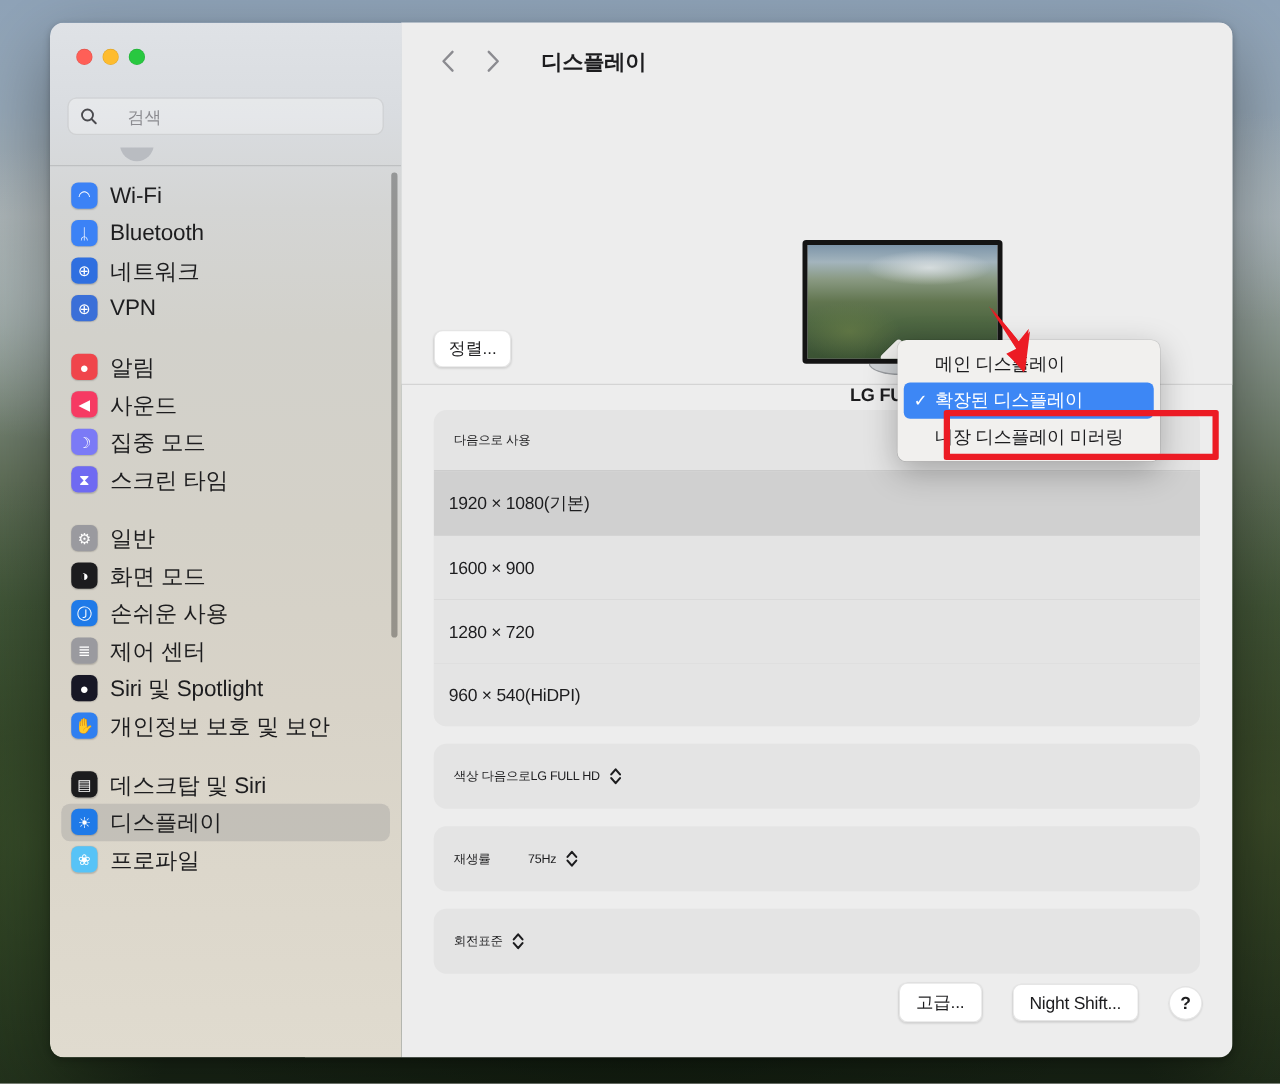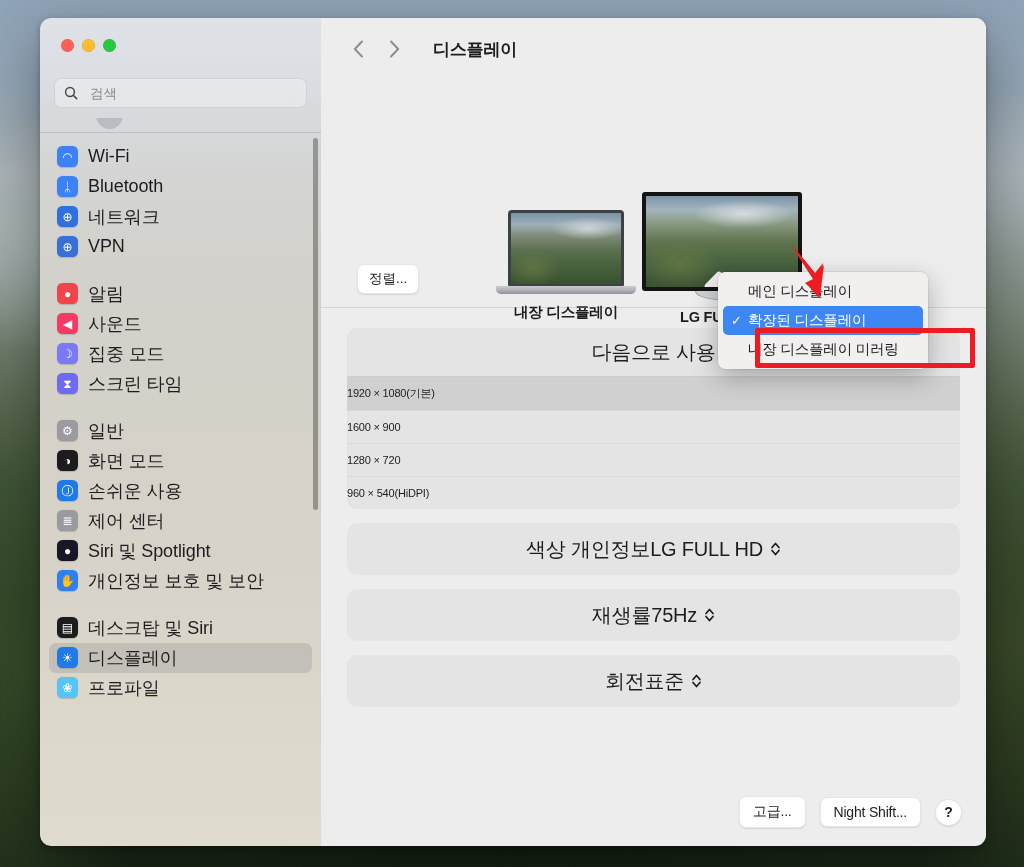--- a/index.html
+++ b/index.html
@@ -82,21 +82,21 @@
   }
   .tl { width: 13px; height: 13px; border-radius: 50%; }
   .tl-red    { background: #ff5f57; box-shadow: inset 0 0 0 .5px rgba(0,0,0,.12); }
   .tl-yellow { background: #febc2e; box-shadow: inset 0 0 0 .5px rgba(0,0,0,.12); }
   .tl-green  { background: #28c840; box-shadow: inset 0 0 0 .5px rgba(0,0,0,.12); }
 
   .search-wrap { padding: 10px 14px 10px 14px; }
   .search-box {
     display: flex;
     align-items: center;
-    gap: 12px;
+    gap: 24px;
     height: 30px;
     border-radius: 7px;
     background: rgba(255,255,255,.32);
     border: .5px solid rgba(0,0,0,.09);
     padding: 0 9px;
   }
   .search-box svg { flex: 0 0 auto; }
   .search-input {
     border: 0;
     background: transparent;
@@ -205,21 +205,21 @@
   
   .arrangement {
     position: relative;
     height: 228px;
     flex: 0 0 228px;
     background: #ededed;
     border-bottom: .5px solid rgba(0,0,0,.10);
   }
   .arrange-btn {
     position: absolute;
-    left: 36px;
+    left: 26px;
     top: 228px;
     transform: translateY(-100%);
     margin-top: -14px;
     background: #fff;
     border: .5px solid rgba(0,0,0,.10);
     border-radius: 7px;
     padding: 5px 11px;
     font-size: 13.5px;
     color: #1d1d1f;
     font-family: "Liberation Sans", sans-serif;
@@ -307,41 +307,41 @@
   }
   .group {
     background: #e4e4e4;
     border-radius: 10px;
     overflow: hidden;
     margin-bottom: 14px;
   }
   .row {
     display: flex;
     align-items: center;
-    justify-content: center;
+    justify-content: flex-start;
     min-height: 48px;
     padding: 0 16px;
-    font-size: 20px;
+    font-size: 10px;
     color: #1d1d1f;
   }
   .row.sep { border-top: .5px solid rgba(0,0,0,.10); }
   .row-label { letter-spacing: -.2px; }
   .row-value {
     display: flex; align-items: center; gap: 7px;
     color: #1d1d1f;
     letter-spacing: -.2px;
   }
 
   .res-list { background: #e4e4e4; }
   .res-row {
     display: flex;
     align-items: center;
-    height: 33px;
-    padding: 0 0;
-    font-size: 11px;
+    height: 51px;
+    padding: 0 12px;
+    font-size: 14px;
     color: #1d1d1f;
     margin: 0 0px;
     letter-spacing: -.2px;
   }
   .res-row.selected { background: #d0d0d0; }
   .res-row + .res-row:not(.selected) { box-shadow: inset 0 .5px 0 rgba(0,0,0,.09); }
 
   .toggle {
     width: 38px; height: 22px;
     border-radius: 11px;
@@ -358,24 +358,24 @@
     background: #fff;
     box-shadow: 0 1px 2px rgba(0,0,0,.25);
   }
 
   .stepper { display: inline-flex; flex-direction: column; line-height: 0; color: #1d1d1f; }
 
   
   .bottom-bar {
     position: absolute;
     right: 24px;
-    bottom: 18px;
+    bottom: 28px;
     display: flex;
     align-items: center;
-    gap: 14px;
+    gap: 24px;
   }
   .pill {
     background: #fff;
     border: .5px solid rgba(0,0,0,.10);
     border-radius: 7px;
     padding: 6px 13px;
     font-size: 14px;
     font-family: "Liberation Sans", sans-serif;
     color: #1d1d1f;
     box-shadow: 0 1px 1.5px rgba(0,0,0,.10);
@@ -585,25 +585,20 @@
             <polyline points="2,1.5 9.2,9 2,16.5" fill="none" stroke="#8b8b90" stroke-width="1.9" stroke-linecap="round" stroke-linejoin="round"></polyline>
           </svg>
         </div>
         <div class="win-title">디스플레이</div>
       </div>
 
       <div class="arrangement">
 
         <button class="arrange-btn">정렬...</button>
 
-        <div class="display-thumb" id="laptop-thumb">
-          <div class="laptop-screen"></div>
-          <div class="laptop-base"></div>
-          <div class="thumb-caption">내장 디스플레이</div>
-        </div>
 
         <div class="display-thumb" id="monitor-thumb">
           <div class="monitor-screen"></div>
           <div class="monitor-stand"></div>
           <div class="thumb-caption">LG FULL HD</div>
         </div>
       </div>
 
       <div class="settings-body">
 
@@ -616,34 +611,34 @@
               <div class="res-row selected">1920 × 1080(기본)</div>
               <div class="res-row">1600 × 900</div>
               <div class="res-row">1280 × 720</div>
               <div class="res-row">960 × 540(HiDPI)</div>
             </div>
         </div>
 
         <div id="settings-rows-container">
             <div class="group">
               <div class="row" style="min-height: 52px;">
-                <span class="row-label">색상 개인정보</span>
+                <span class="row-label">색상 다음으로</span>
                 <span class="row-value">
                   <span>LG FULL HD</span>
                   <span class="stepper">
                     <svg width="11" height="18" viewBox="0 0 11 18">
                       <polyline points="2,7.5 5.5,3.5 9,7.5" fill="none" stroke="#1d1d1f" stroke-width="1.7" stroke-linecap="round" stroke-linejoin="round"></polyline>
                       <polyline points="2,10.5 5.5,14.5 9,10.5" fill="none" stroke="#1d1d1f" stroke-width="1.7" stroke-linecap="round" stroke-linejoin="round"></polyline>
                     </svg>
                   </span>
                 </span>
               </div>
             </div>
             <div class="group">
-              <div class="row" style="min-height: 52px;">
+              <div class="row" style="min-height: 52px; gap: 30px;">
                 <span class="row-label">재생률</span>
                 <span class="row-value">
                   <span>75Hz</span>
                   <span class="stepper">
                     <svg width="11" height="18" viewBox="0 0 11 18">
                       <polyline points="2,7.5 5.5,3.5 9,7.5" fill="none" stroke="#1d1d1f" stroke-width="1.7" stroke-linecap="round" stroke-linejoin="round"></polyline>
                       <polyline points="2,10.5 5.5,14.5 9,10.5" fill="none" stroke="#1d1d1f" stroke-width="1.7" stroke-linecap="round" stroke-linejoin="round"></polyline>
                     </svg>
                   </span>
                 </span>

